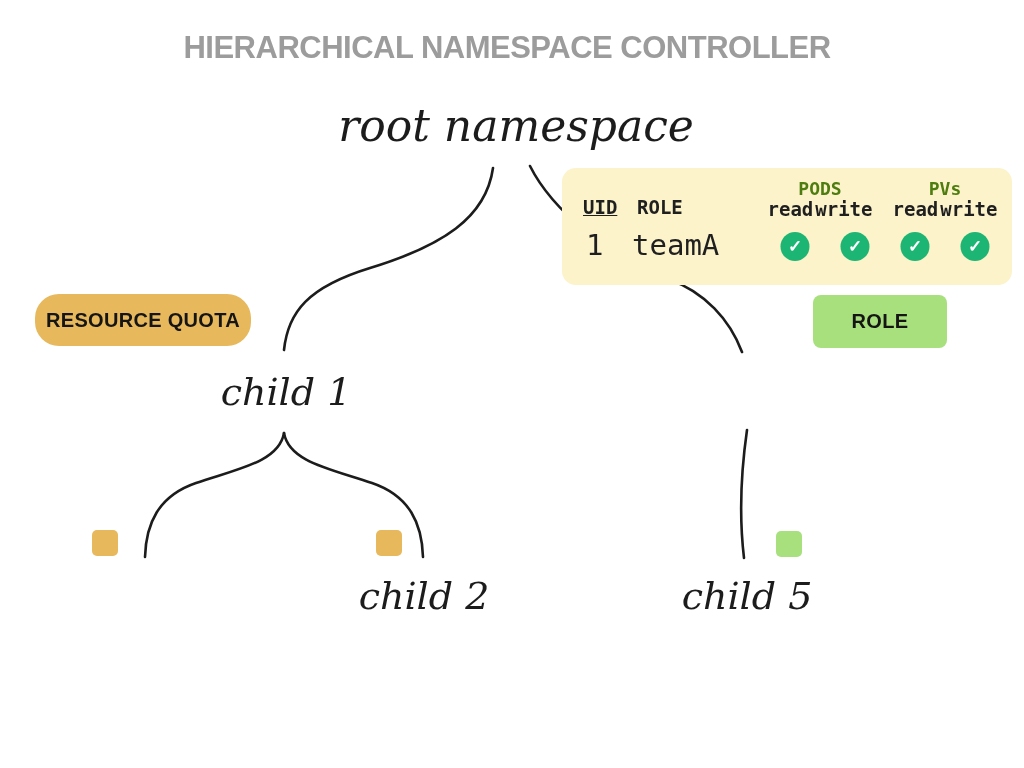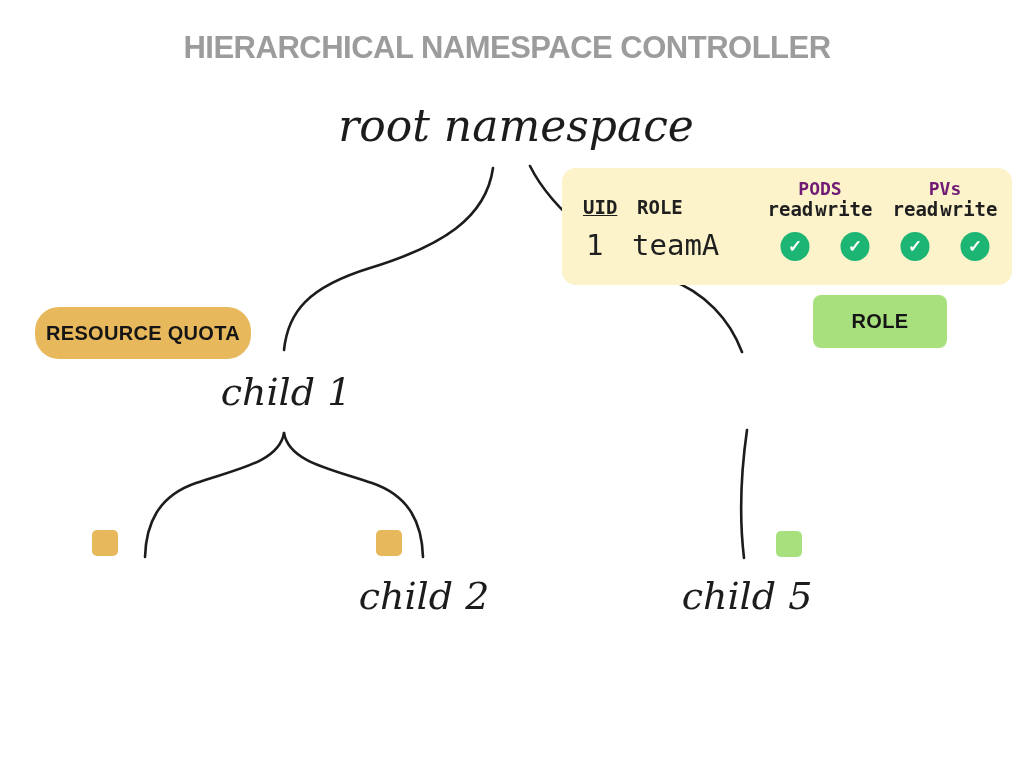--- a/index.html
+++ b/index.html
@@ -25,36 +25,36 @@
   
   #wires{top:0;left:0;z-index:1;}
   #wires path{stroke:#1c1c1c;stroke-width:2.6;fill:none;stroke-linecap:round;}
   
   #perm-panel{
     top:168px;left:562px;width:450px;height:117px;
     background:#fcf3ca;border-radius:14px;z-index:2;
   }
   .mono{font-family:"DejaVu Sans Mono",monospace;}
   .tbl-head{font-size:19px;font-weight:bold;color:#1f1f1f;white-space:nowrap;}
-  .tbl-group{font-size:18px;font-weight:bold;color:#701a75;white-space:nowrap;}
+  .tbl-group{font-size:18px;font-weight:bold;color:#4d7c0f;white-space:nowrap;}
   .tbl-val{font-size:29px;font-weight:500;color:#1f1f1f;white-space:nowrap;}
   .rw{display:flex;gap:2px;}
   .check{
     width:29px;height:29px;border-radius:50%;background:#1db573;
     display:flex;align-items:center;justify-content:center;
     color:#ffffff;font-size:17px;font-weight:bold;
     transform:translateX(-50%);
   }
   
   .badge{
     display:flex;align-items:center;justify-content:center;
     font-weight:bold;color:#151515;border-radius:8px;z-index:3;
     letter-spacing:0.3px;white-space:nowrap;
   }
-  #quota-badge{top:307px;left:35px;width:216px;height:52px;background:#e7b85c;font-size:20px;border-radius:24px;}
+  #quota-badge{top:294px;left:35px;width:216px;height:52px;background:#e7b85c;font-size:20px;border-radius:24px;}
   #role-badge{top:295px;left:813px;width:134px;height:53px;background:#a8e07e;font-size:20px;}
   
   .marker{width:26px;height:26px;border-radius:5px;z-index:3;}
   .marker.orange{background:#e7b85c;}
   .marker.green{background:#a8e07e;}
   .z3{z-index:3;}
 </style>
 </head>
 <body>
 

